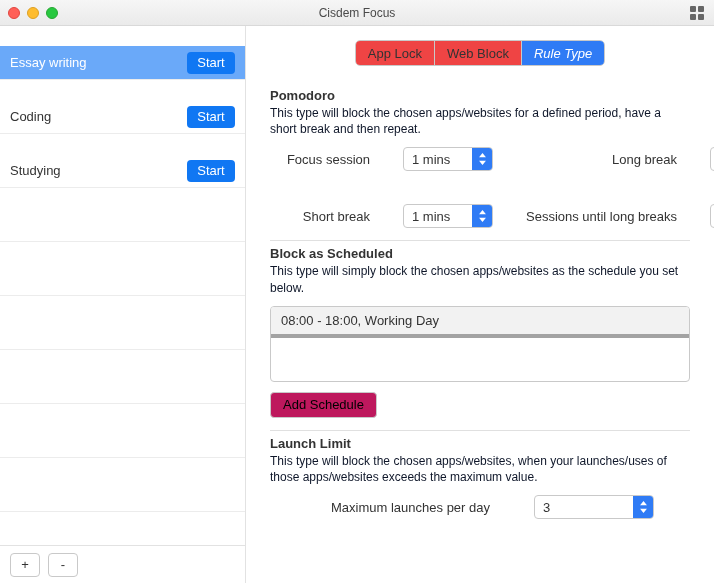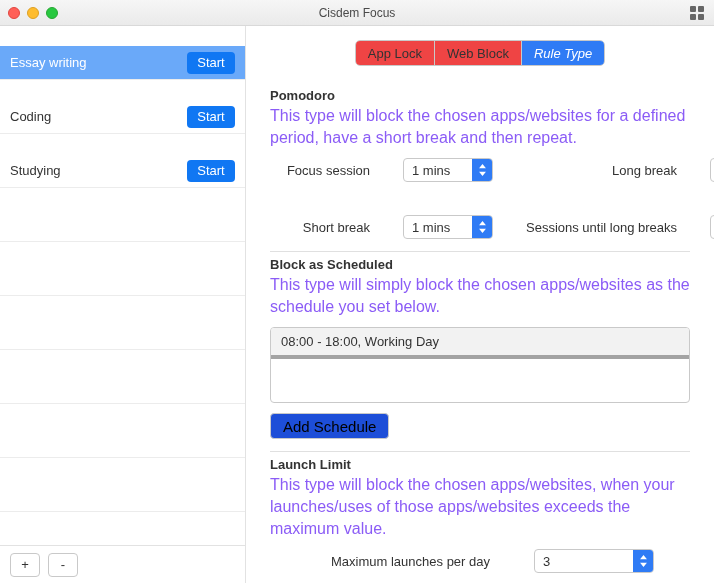--- a/index.html
+++ b/index.html
@@ -97,21 +97,21 @@
     cursor: pointer;
     color: #333;
     border-right: 1px solid #c9c9c9;
   }
   .seg-btn:last-child { border-right: none; font-style: italic; }
   .seg-btn.active { background: #2f7bf5; color: #fff; }
 
   .section { padding: 4px 0 12px; }
   .section + .section { border-top: 1px solid #e0e0e0; padding-top: 5px; }
   .section h3 { font-size: 13px; font-weight: 700; margin-bottom: 2px; }
-  .section p { font-size: 16px; color: #8b5cf6; line-height: 1.35; margin-bottom: 10px; }
+  .section p { font-size: 12px; color: #0f172a; line-height: 1.35; margin-bottom: 10px; }
 
   .form-grid {
     display: grid;
     grid-template-columns: 100px 90px 1fr 90px;
     row-gap: 12px;
     column-gap: 12px;
     align-items: center;
     gap: 33px;
   }
   .lbl { text-align: right; font-size: 13px; color: #333; }
@@ -140,25 +140,25 @@
     border: 1px solid #c9c9c9;
     border-radius: 4px;
     height: 76px;
     overflow: hidden;
     background: #fff;
     margin-bottom: 10px;
   }
   .schedule-row { padding: 6px 10px; border-bottom: 4px solid #a3a3a3; background: #f2f2f2; }
   .add-btn {
     height: 26px;
-    background: #1d4ed8;
+    background: #be185d;
     border: 1px solid #c9c9c9;
     border-radius: 4px;
     padding: 0 12px;
-    font-size: 15px;
+    font-size: 13px;
     cursor: pointer;
   }
 
   .launch-grid {
     display: grid;
     grid-template-columns: 220px 120px;
     row-gap: 12px;
     column-gap: 6px;
     align-items: center;
     gap: 44px;

